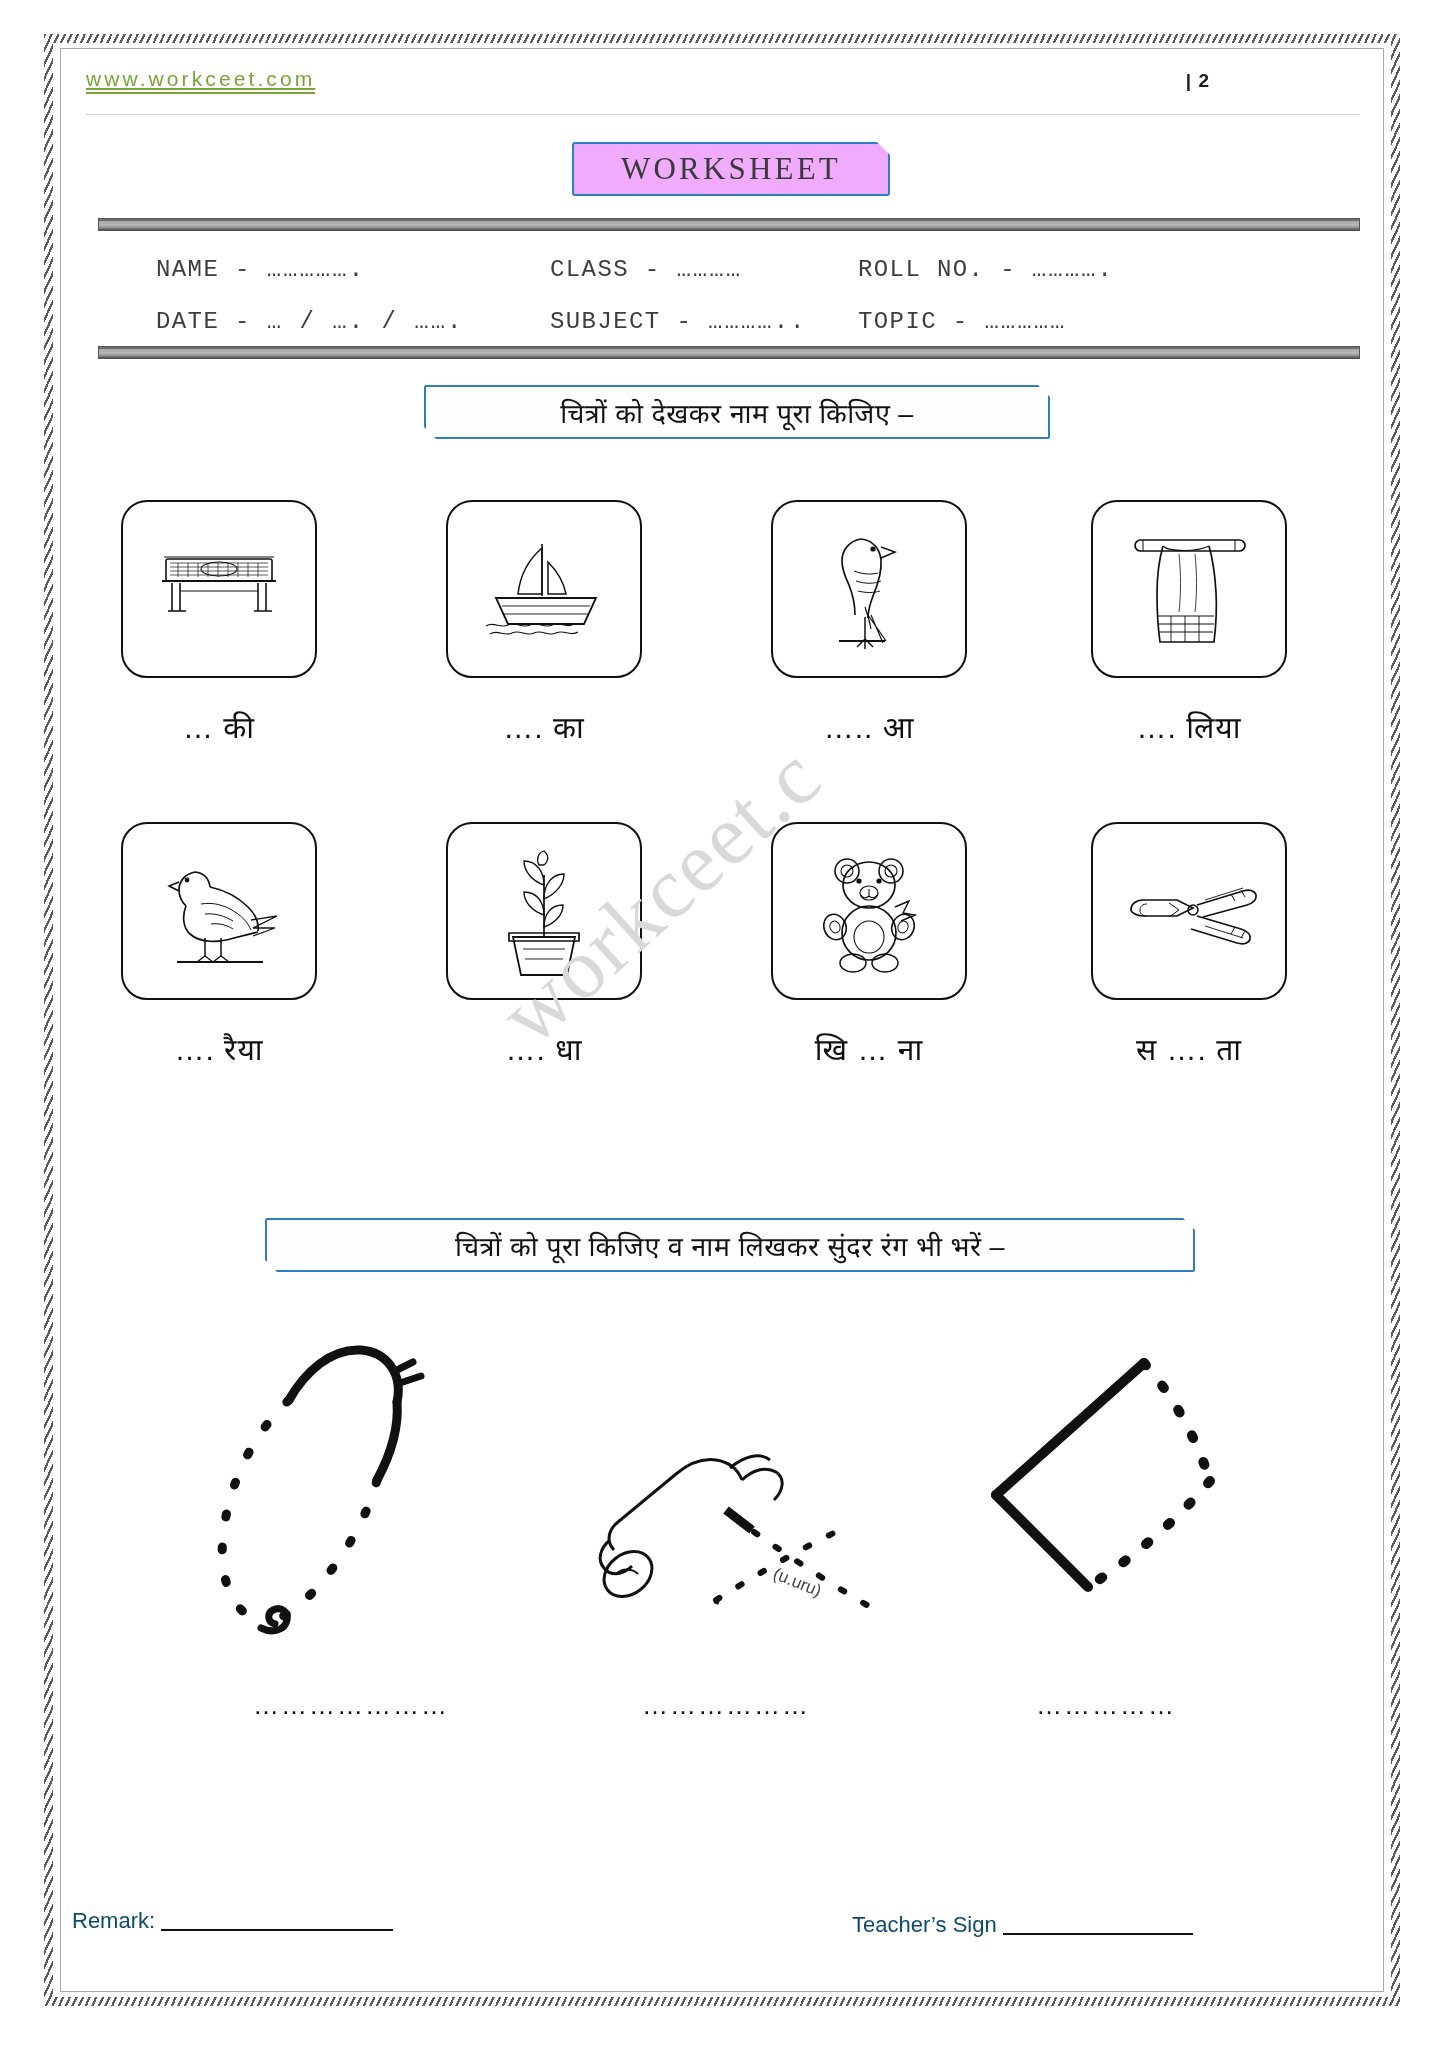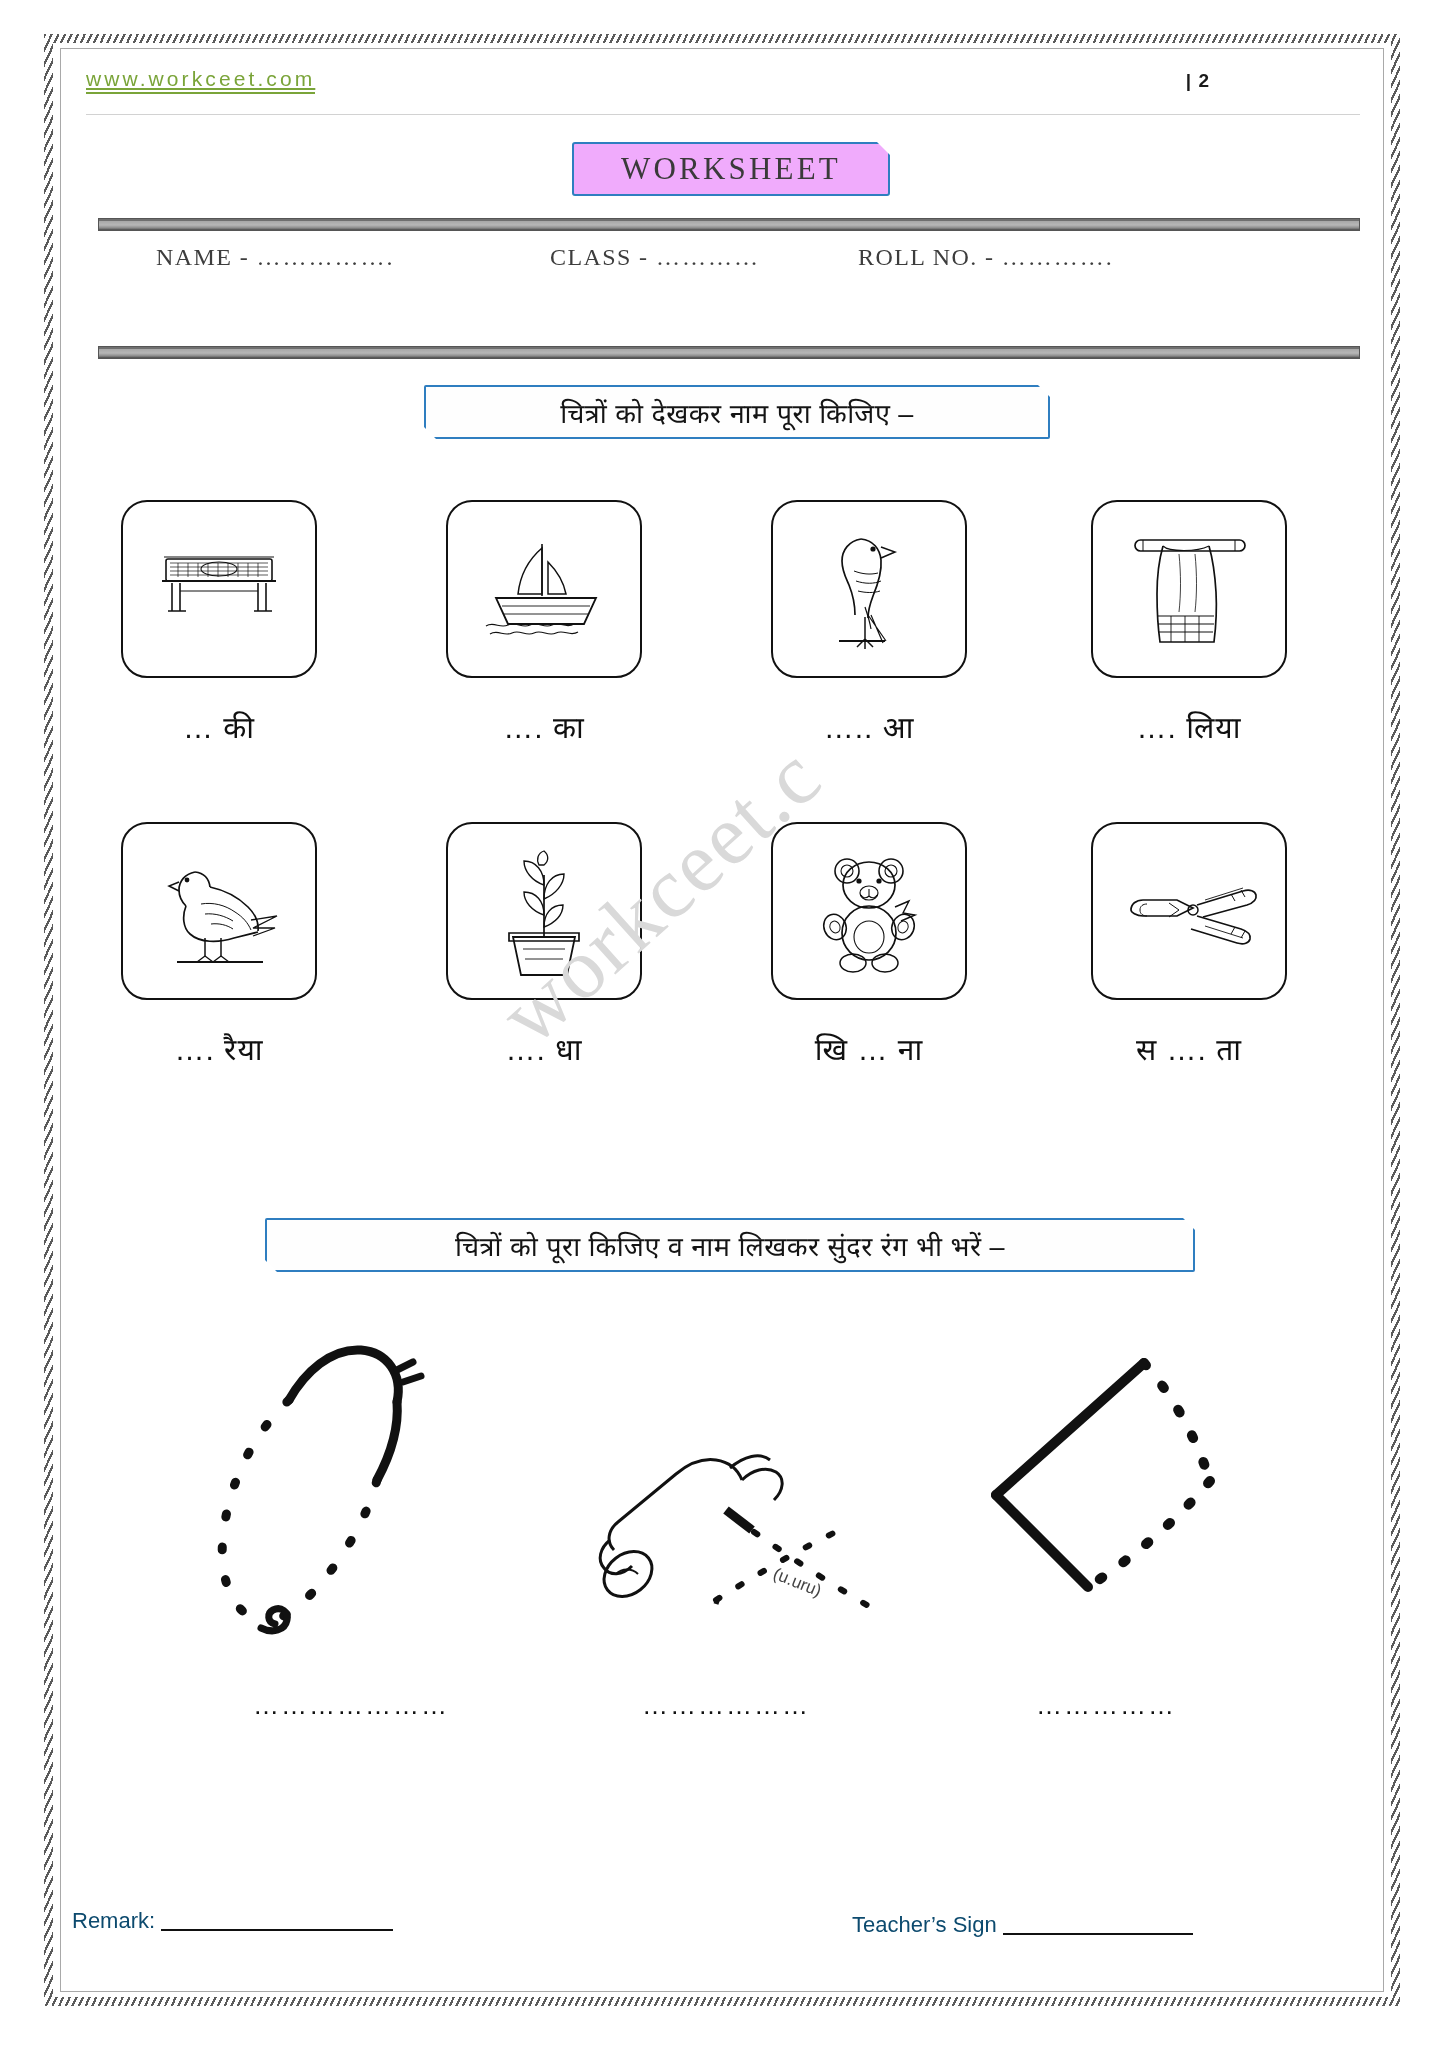--- a/index.html
+++ b/index.html
@@ -147,25 +147,26 @@
   .field-row {
     position: absolute;
     left: 0;
     width: 100%;
     height: 50px;
   }
   .field-row.r1 { top: 4px; }
   .field-row.r2 { top: 56px; }
   .field {
     position: absolute;
-    font-family: Liberation Serif, serif;
+    font-family: Liberation Mono, monospace;
     font-size: 24px;
     letter-spacing: 1.4px;
     color: #3d3d3d;
     white-space: nowrap;
+    margin-top: 12px;
   }
   .field .lbl { font-size: 24px; }
   .field .dots { font-size: 24px; letter-spacing: 2px; }
   .f-c1 { left: 58px; }
   .f-c2 { left: 452px; }
   .f-c3 { left: 760px; }
 
   
   .instr {
     position: absolute;
@@ -355,20 +356,34 @@
         <span class="lbl">NAME -</span>
         <span class="dots">…………….</span>
       </div>
       <div class="field f-c2">
         <span class="lbl">CLASS -</span>
         <span class="dots">…………</span>
       </div>
       <div class="field f-c3">
         <span class="lbl">ROLL NO. -</span>
         <span class="dots">………….</span>
+      </div>
+    </div>
+    <div class="field-row r2">
+      <div class="field f-c1">
+        <span class="lbl">DATE -</span>
+        <span class="dots">…  /  ….  /  …….</span>
+      </div>
+      <div class="field f-c2">
+        <span class="lbl">SUBJECT -</span>
+        <span class="dots">…………..</span>
+      </div>
+      <div class="field f-c3">
+        <span class="lbl">TOPIC -</span>
+        <span class="dots">……………</span>
       </div>
     </div>
   </div>
 
   <div class="instr" id="instr1">
     <span class="txt">चित्रों को देखकर नाम पूरा किजिए –</span>
   </div>
 
   <div class="pic-grid">
 

